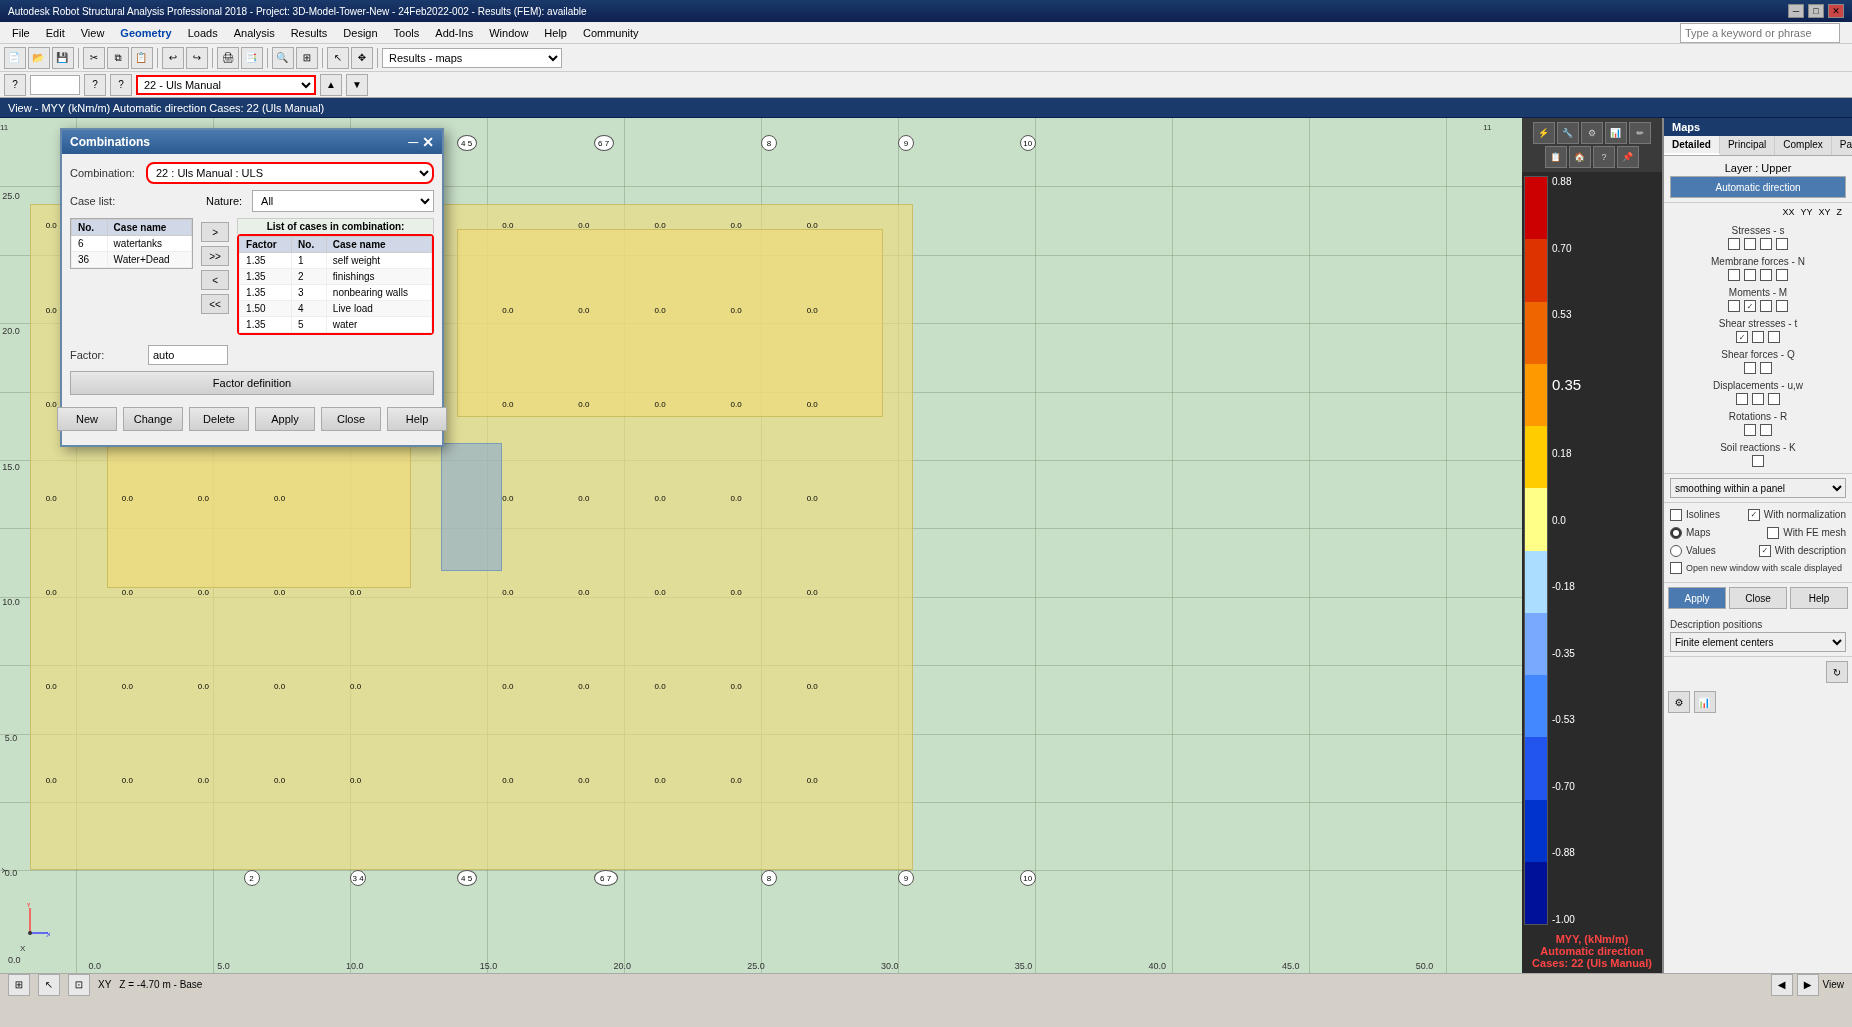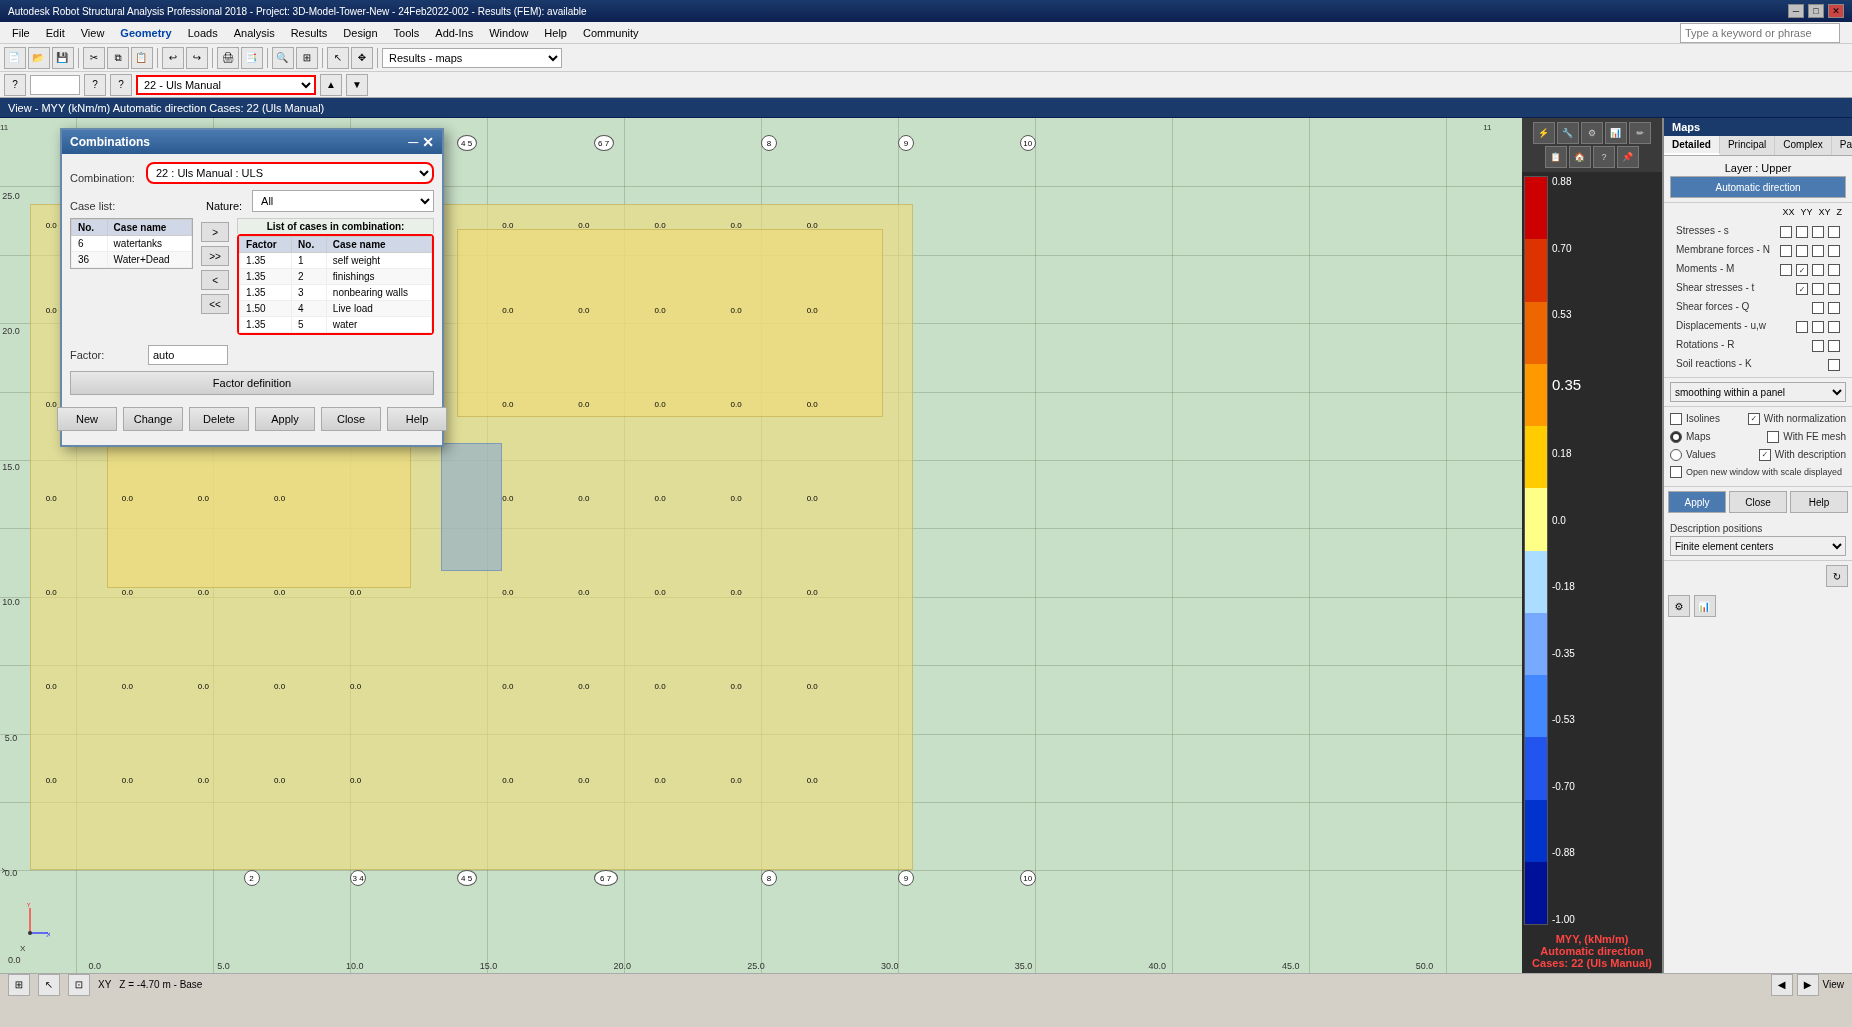--- a/index.html
+++ b/index.html
@@ -53,21 +53,21 @@
     .radio.checked::after { content: ''; width: 6px; height: 6px; border-radius: 50%; background: white; }
     .maps-select { width: 100%; height: 20px; font-size: 10px; border: 1px solid #aaa; }
     .maps-icon-btn { width: 22px; height: 22px; background: #e0e0e0; border: 1px solid #aaa; cursor: pointer; display: flex; align-items: center; justify-content: center; font-size: 10px; }
     .autodesk-logo { margin-top: auto; padding: 8px; display: flex; justify-content: flex-end; align-items: center; }
 
     
     #combo-dialog { position: absolute; top: 10px; left: 60px; width: 384px; background: #f0f0f0; border: 2px solid #6688aa; box-shadow: 4px 4px 12px rgba(0,0,0,0.4); z-index: 100; }
     .dialog-title { background: linear-gradient(to bottom, #4a7aaf, #2a5a8f); color: white; padding: 4px 8px; display: flex; justify-content: space-between; align-items: center; font-size: 12px; font-weight: bold; cursor: move; }
     .dialog-close { cursor: pointer; font-size: 14px; color: white; }
     .dialog-body { padding: 8px; }
-    .dialog-row { display: flex; align-items: flex-end; margin-bottom: 6px; gap: 6px; }
+    .dialog-row { display: flex; align-items: center; margin-bottom: 6px; gap: 6px; }
     .dialog-label { font-size: 11px; color: #333; min-width: 70px; }
     .dialog-combo { flex: 1; height: 22px; border: 1px solid #aaa; font-size: 11px; padding: 0 4px; background: white; }
     .dialog-section { border: 1px solid #aaa; background: white; margin-bottom: 6px; }
     .dialog-table { width: 100%; border-collapse: collapse; font-size: 10px; }
     .dialog-table th { background: #d0d8e8; padding: 2px 6px; border: 1px solid #ccc; text-align: left; font-size: 10px; }
     .dialog-table td { padding: 2px 6px; border: 1px solid #eee; }
     .dialog-table tr:nth-child(even) { background: #f8f8f8; }
     .dialog-buttons { display: flex; gap: 6px; justify-content: center; padding: 6px; }
     .dialog-btn { min-width: 60px; height: 24px; border: 1px solid #aaa; background: linear-gradient(to bottom, #e8e8e8, #d0d0d0); font-size: 11px; cursor: pointer; }
     .transfer-btns { display: flex; flex-direction: column; gap: 4px; padding: 4px; }
@@ -80,21 +80,21 @@
     
     .h-grid { position: absolute; left: 0; right: 0; height: 1px; background: rgba(100,120,80,0.3); }
     .v-grid { position: absolute; top: 0; bottom: 0; width: 1px; background: rgba(100,120,80,0.3); }
 
     
     .yellow-region { position: absolute; background: rgba(240,220,120,0.6); border: 1px solid rgba(180,160,60,0.5); }
 
     
     .blue-region { position: absolute; background: rgba(120,160,220,0.5); border: 1px solid rgba(80,120,180,0.5); }
 
-    .maps-row { display: flex; justify-content: space-between; align-items: flex-end; padding: 2px 6px; }
+    .maps-row { display: flex; justify-content: space-between; align-items: center; padding: 2px 6px; flex-direction: column; }
     .maps-pair { display: flex; align-items: center; gap: 4px; }
   </style>
 </head>
 <body>
 
 <div id="titlebar">
   <span style="font-size:10px; overflow:hidden; white-space:nowrap;">Autodesk Robot Structural Analysis Professional 2018 - Project: 3D-Model-Tower-New - 24Feb2022-002 - Results (FEM): available</span>
   <div class="win-controls">
     <div class="win-btn">─</div>
     <div class="win-btn">□</div>

